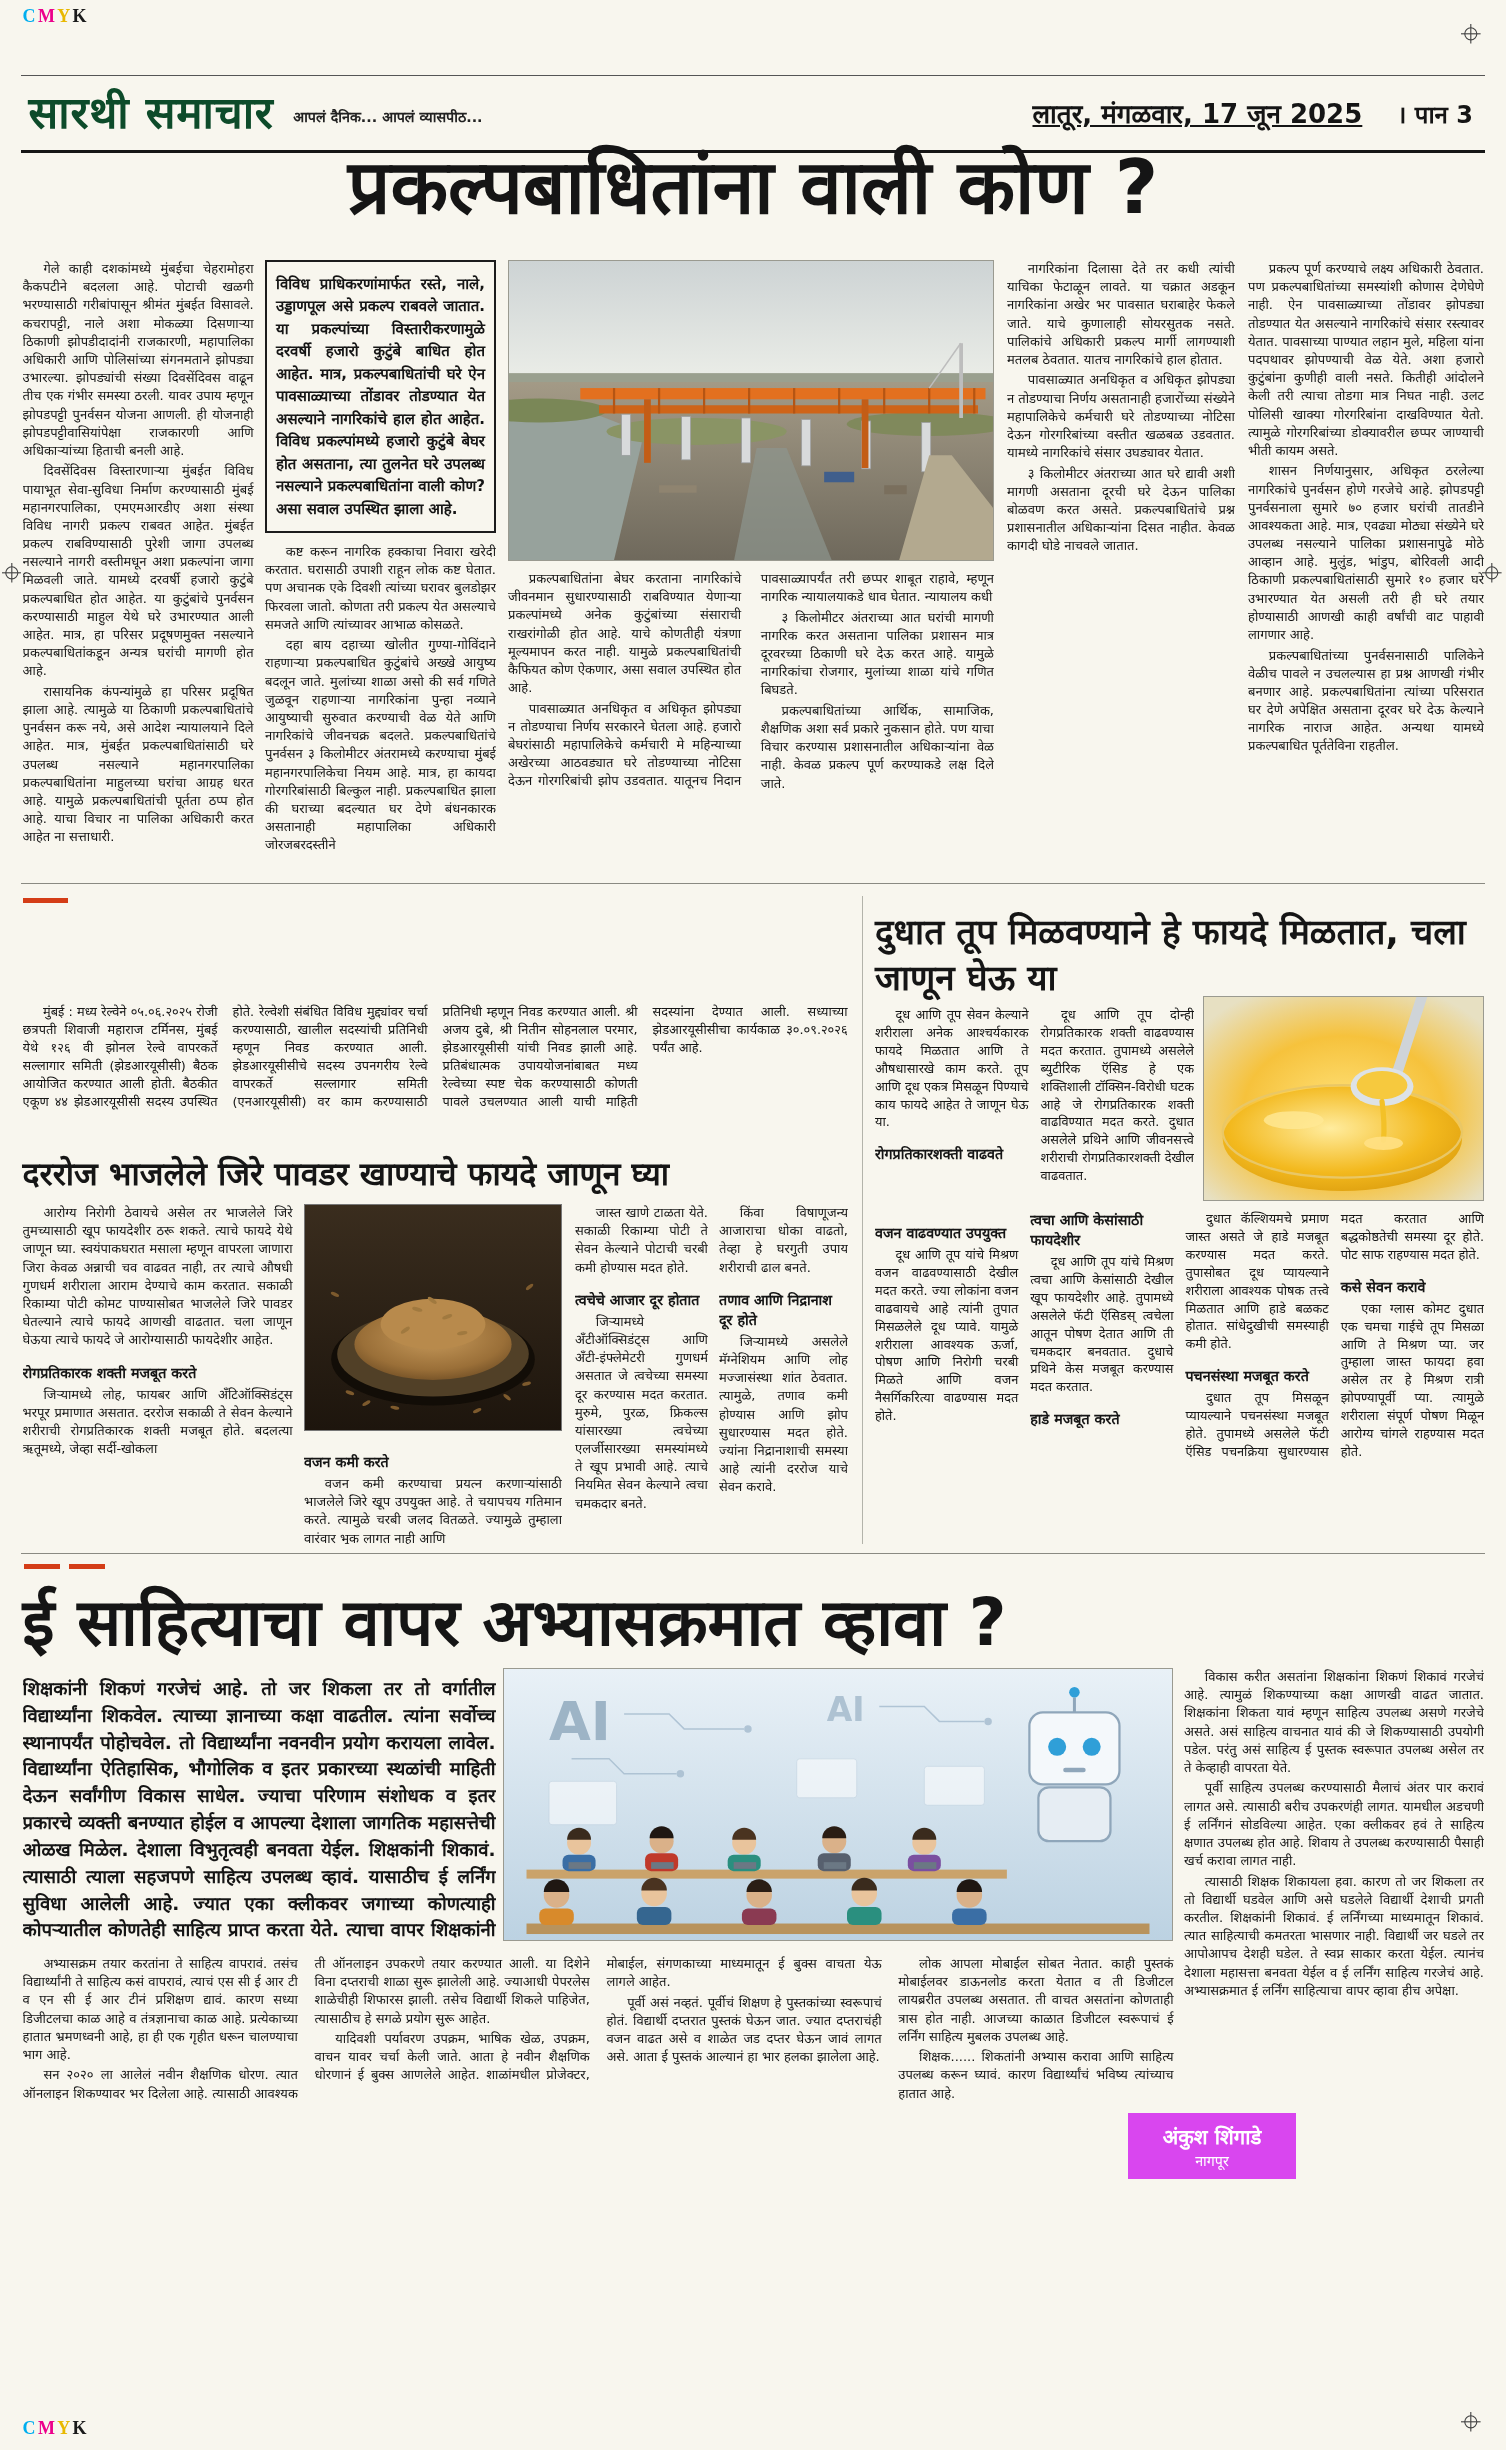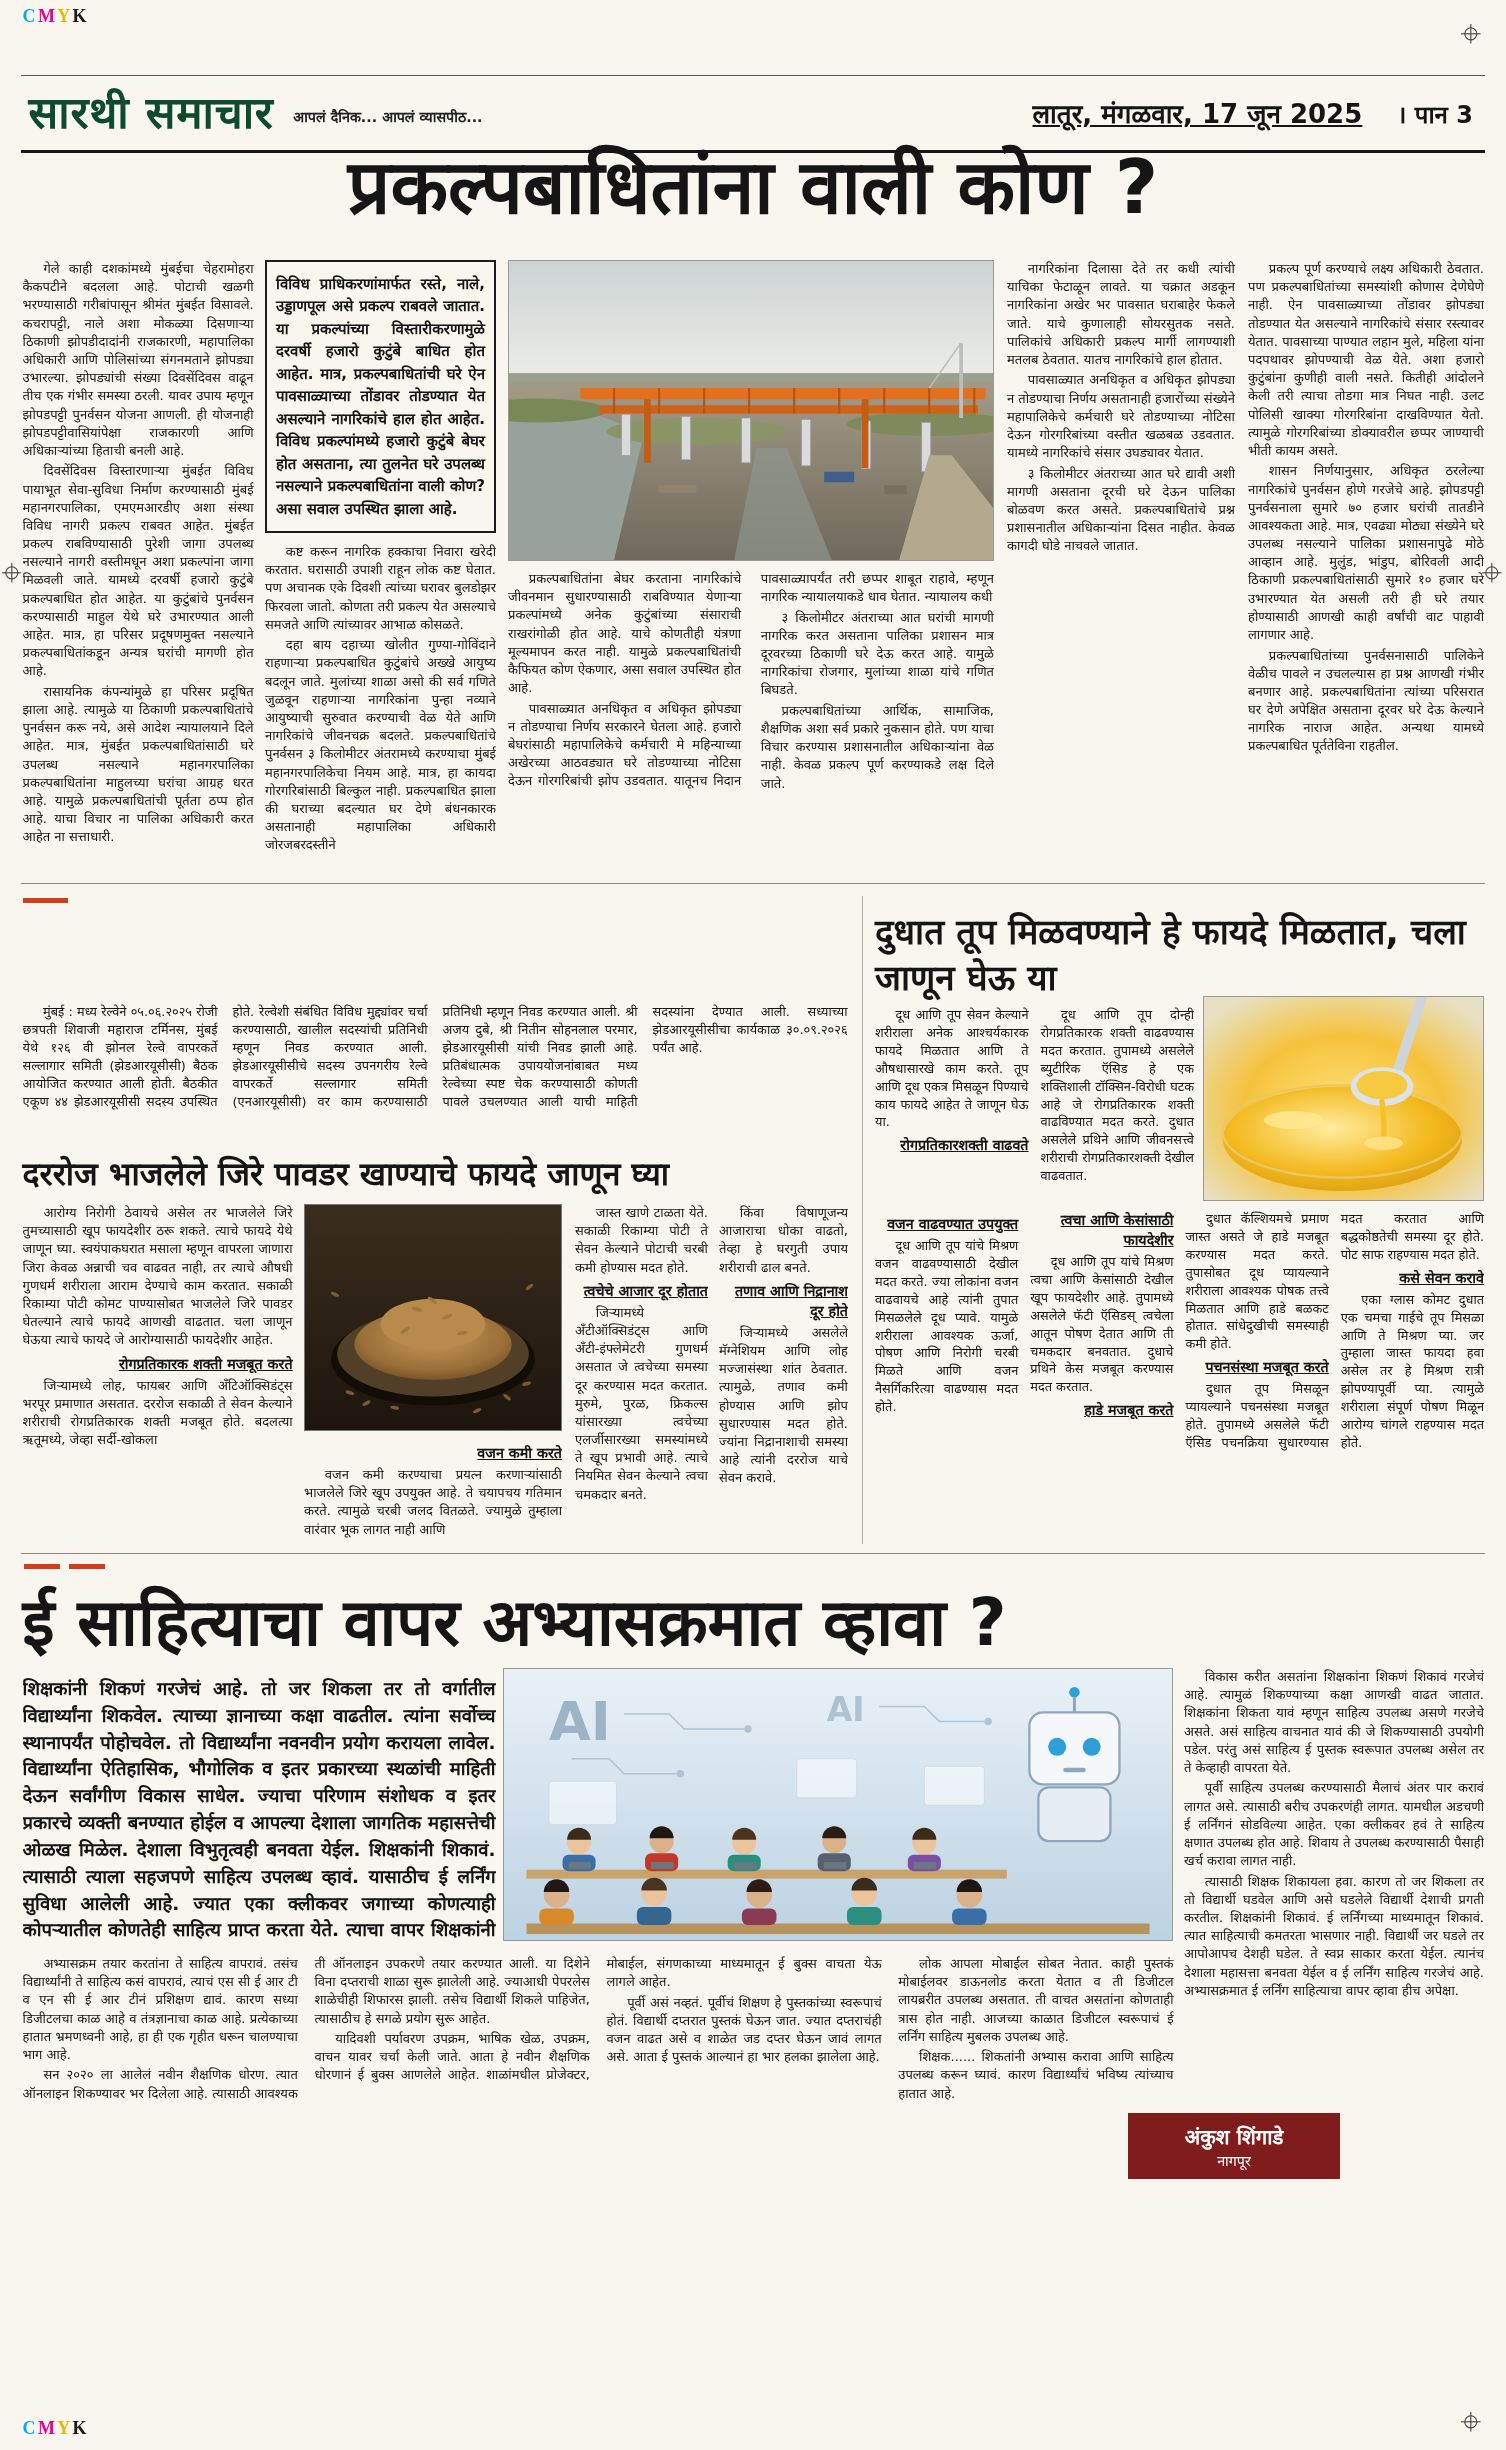--- a/index.html
+++ b/index.html
@@ -20,21 +20,21 @@
             border-bottom:3.8px solid #161616;display:flex;align-items:center;padding:0 7.5px;margin-top:40px;}
   .mast-title{font-size:44px;font-weight:bold;color:#0d4b2a;line-height:1;letter-spacing:0.8px;}
   .mast-tagline{font-size:14.3px;font-weight:bold;color:#222;margin-left:19.6px;align-self:flex-end;padding-bottom:24px;}
   .mast-spacer{flex:1}
   .mast-date{font-size:26px;font-weight:bold;text-decoration:underline;}
   .mast-page{font-size:24px;font-weight:bold;margin-left:35px;margin-right:4.5px;}
 
   
   .tb{position:absolute;font-size:13px;line-height:1.4;text-align:justify;overflow:hidden;}
   .tb p{text-indent:1.6em;margin-bottom:2.3px;}
-  .subhead{font-weight:bold;text-align:right;font-size:14.3px;margin:4px 0 3px;text-indent:0;text-decoration:underline;}
+  .subhead{font-weight:bold;text-align:left;font-size:14.3px;margin:13px 0 3px;text-indent:0;}
 
   
   .lead-headline{position:absolute;left:0;top:133px;width:100%;text-align:center;font-size:75px;font-weight:bold;}
   .lead-col1{left:22.6px;top:260px;width:231px;height:614px;}
   .lead-col2{left:265px;top:260px;width:231px;height:614px;}
   .lead-box{border:2.3px solid #1c1c1c;padding:10.5px 9px;font-weight:bold;font-size:15px;line-height:1.5;
             text-align:justify;margin-bottom:10.5px;}
   .lead-photo{position:absolute;left:508px;top:260px;width:486px;height:301px;border:0.8px solid #9a9a90;}
   figure svg{display:block;width:100%;height:100%;}
   .lead-photo-text{left:508px;top:570px;width:486px;height:304px;column-count:2;column-gap:19.6px;}
@@ -69,21 +69,21 @@
   .cumin-col3{left:575px;top:1204px;width:133px;height:340px;}
   .cumin-col4{left:719px;top:1204px;width:129px;height:340px;}
 
   
   .el-headline{position:absolute;left:22.6px;top:1576px;width:1318px;font-size:65px;font-weight:bold;}
   .el-intro{left:22.6px;top:1676px;width:473px;height:265px;font-size:18.5px;font-weight:bold;line-height:1.45;}
   .el-intro p{text-indent:0;}
   .el-photo{position:absolute;left:503px;top:1668px;width:670px;height:273px;border:0.8px solid #9a9a90;}
   .el-right{left:1184px;top:1668px;width:300px;height:737px;}
   .el-body{left:22.6px;top:1955px;width:1151px;height:452px;column-count:4;column-gap:16.6px;}
-  .byline-box{position:absolute;left:1128px;top:2113px;width:212px;height:66px;background:#7f1d1d;color:#fff;
+  .byline-box{position:absolute;left:1128px;top:2113px;width:168px;height:66px;background:#d946ef;color:#fff;
               display:flex;flex-direction:column;align-items:center;justify-content:center;z-index:5;}
   .byline-name{font-size:20.3px;font-weight:bold;}
   .byline-city{font-size:14.3px;margin-top:1.5px;}
 </style>
 </head>
 <body>
 
 <div class="page">
 
   <div class="cmyk cmyk-top">

